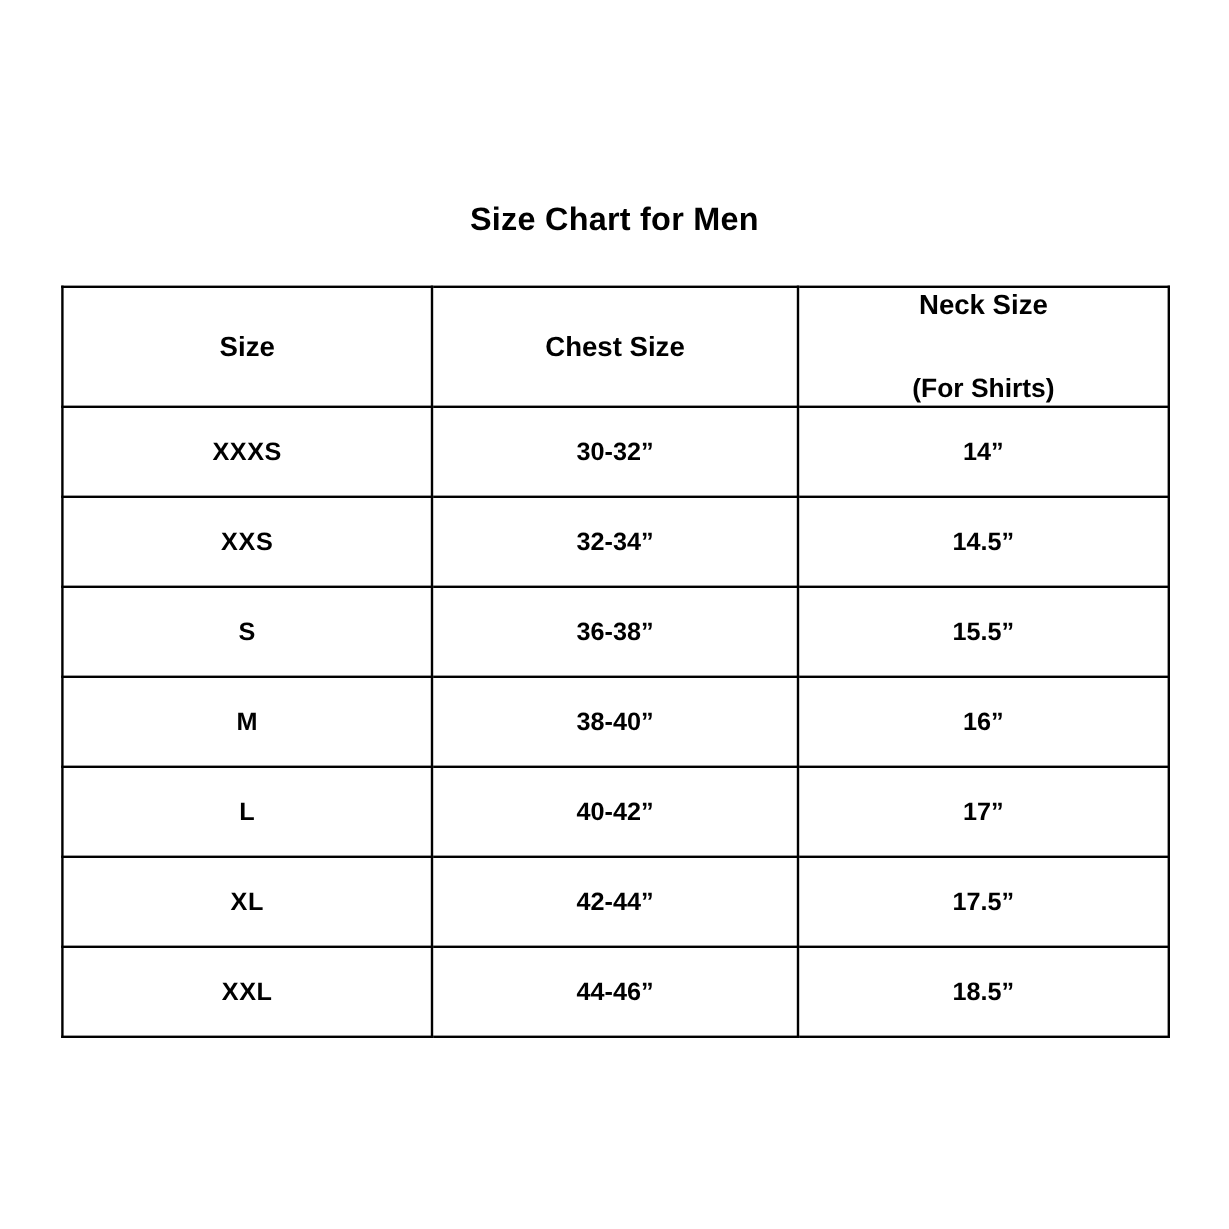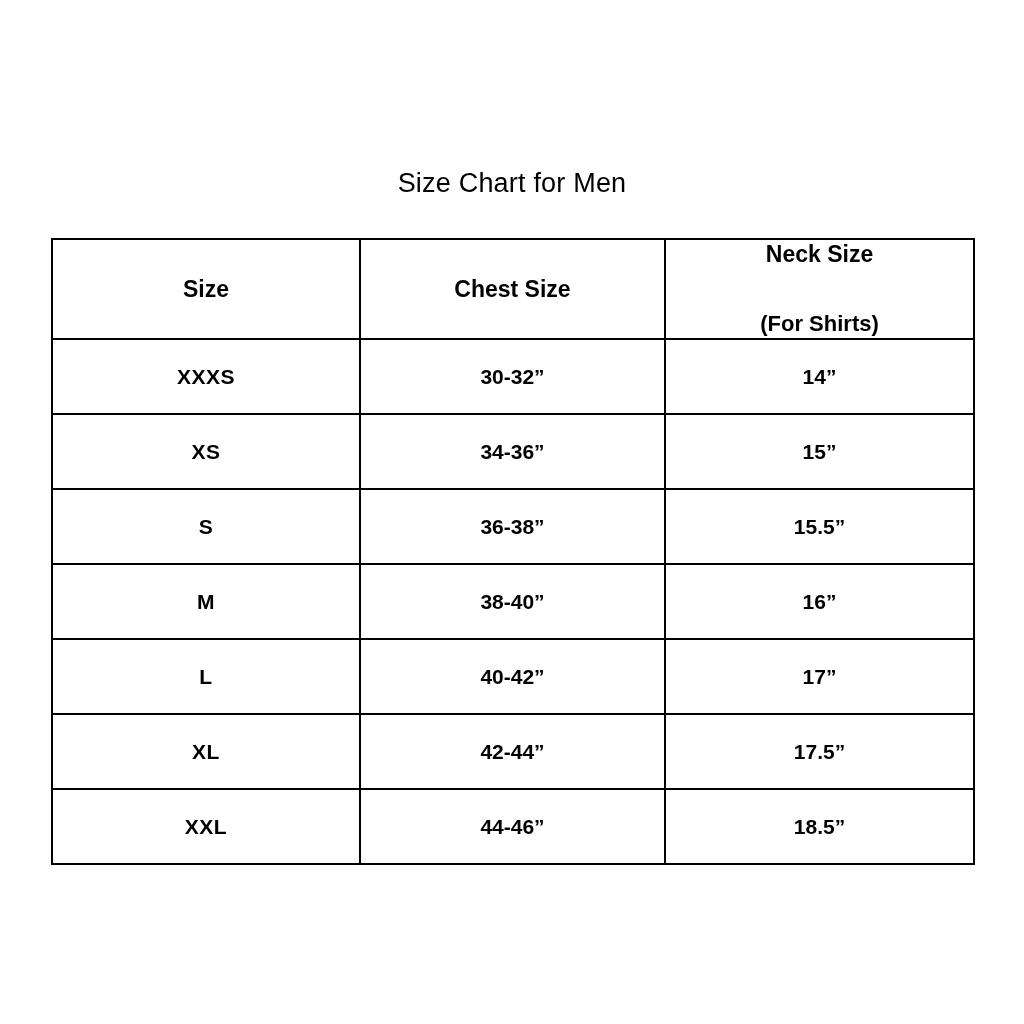--- a/index.html
+++ b/index.html
@@ -20,21 +20,21 @@
     height: 1024px;
     box-sizing: border-box;
   }
   .chart-title {
     position: absolute;
     top: 168px;
     left: 0;
     width: 1024px;
     text-align: center;
     font-size: 27px;
-    font-weight: normal;
+    font-weight: bold;
     letter-spacing: 0.2px;
   }
   .table-wrap {
     position: absolute;
     top: 238px;
     left: 51px;
     width: 922px;
   }
   table.size-table {
     border-collapse: collapse;
@@ -103,23 +103,23 @@
           </th>
         </tr>
       </thead>
       <tbody>
         <tr>
           <td class="size-cell">XXXS</td>
           <td>30-32”</td>
           <td>14”</td>
         </tr>
         <tr>
-          <td class="size-cell">XS</td>
-          <td>34-36”</td>
-          <td>15”</td>
+          <td class="size-cell">XXS</td>
+          <td>32-34”</td>
+          <td>14.5”</td>
         </tr>
         <tr>
           <td class="size-cell">S</td>
           <td>36-38”</td>
           <td>15.5”</td>
         </tr>
         <tr>
           <td class="size-cell">M</td>
           <td>38-40”</td>
           <td>16”</td>

